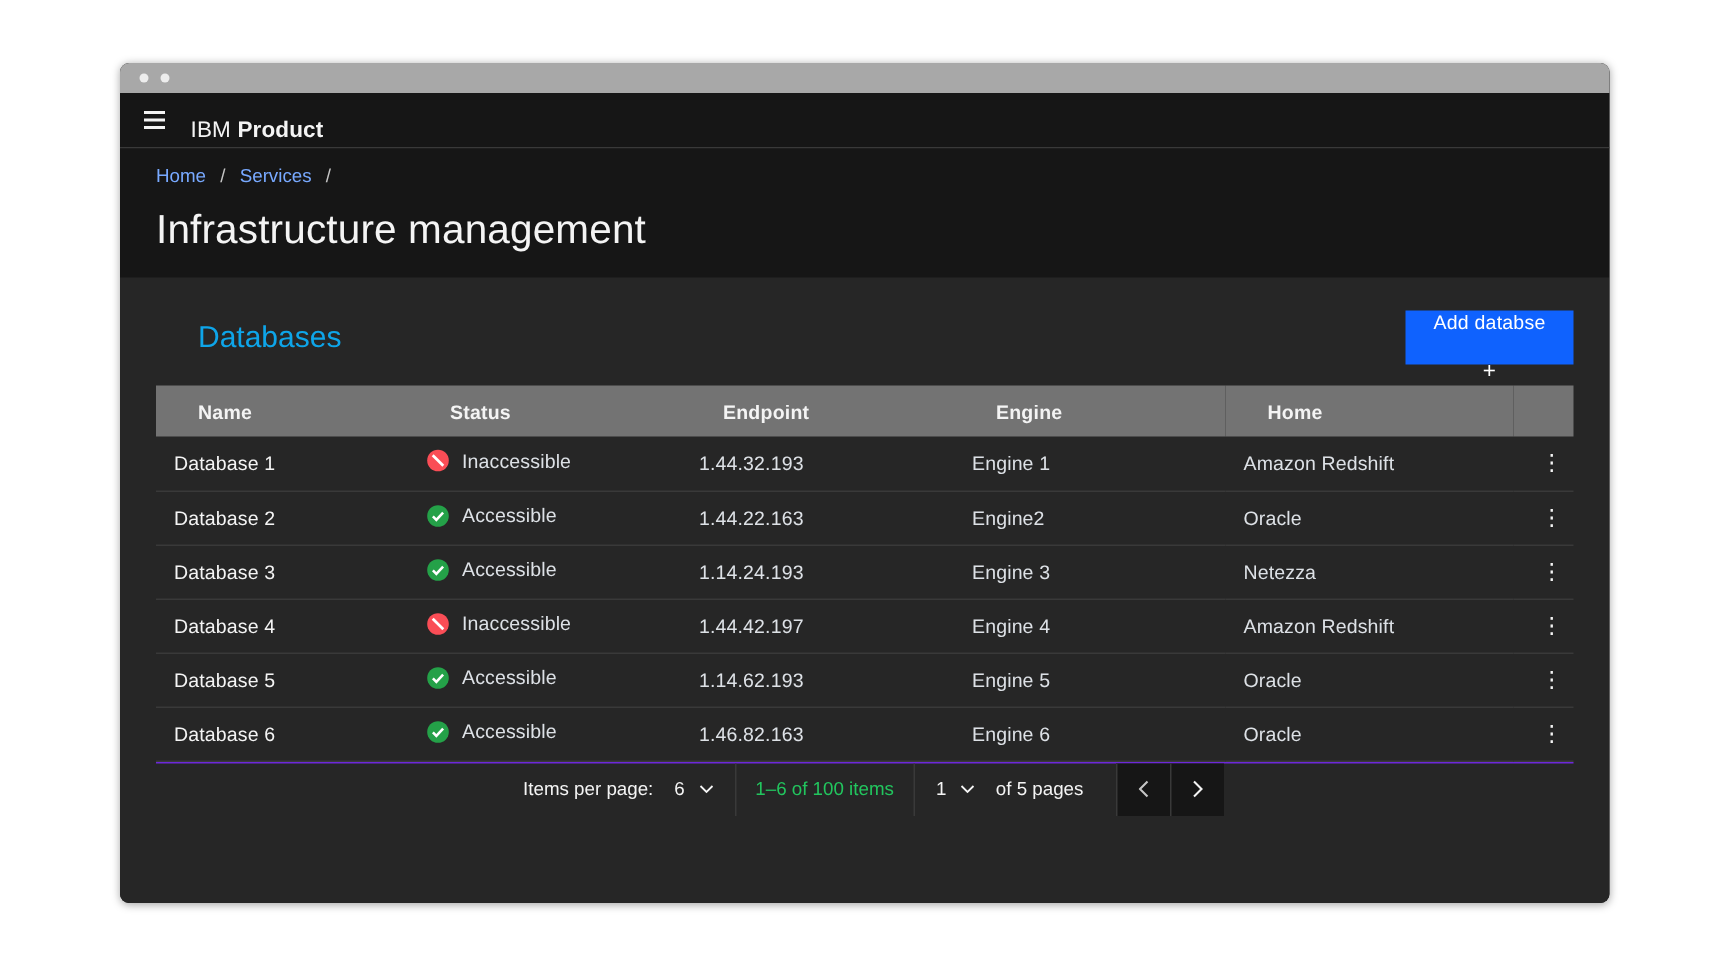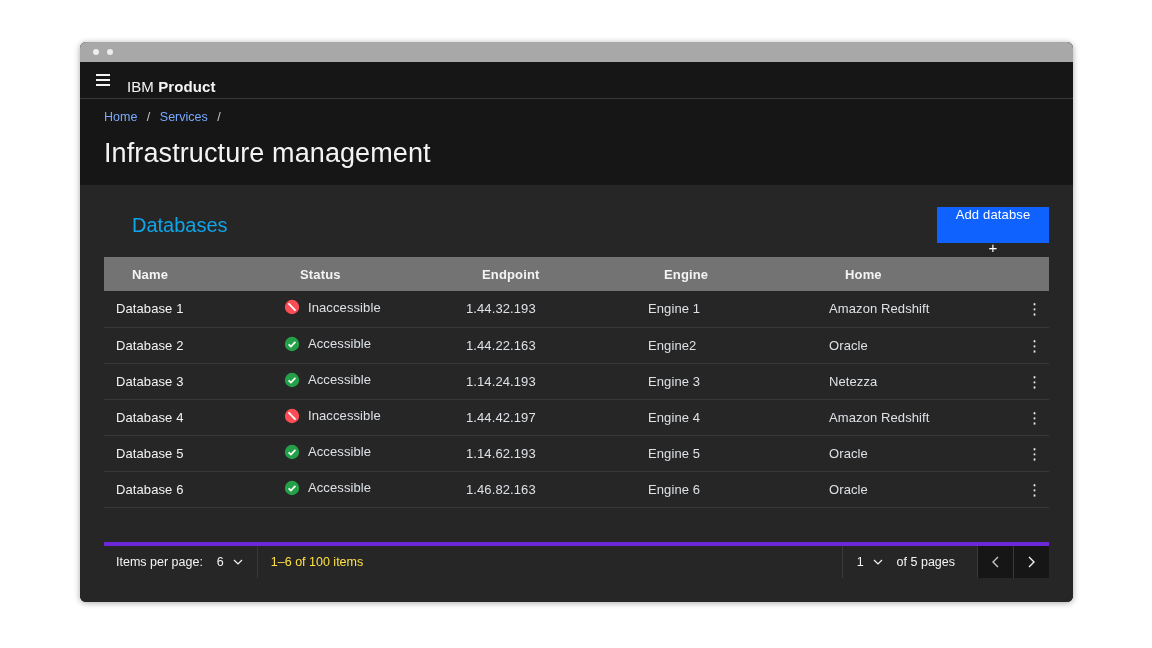--- a/index.html
+++ b/index.html
@@ -76,34 +76,34 @@
   .status-wrap { display: inline-flex; align-items: center; gap: 8px; }
   .st-icon { flex: 0 0 auto; display: block; }
   .overflow {
     background: none; border: none; cursor: pointer; color: #f4f4f4;
     font-size: 15px; line-height: 1; padding: 4px 6px;
   }
   .menu-col { text-align: right; }
 
   
   .pagination {
-    height: 36px; border-top: 4px solid #6d28d9;
-    display: flex; align-items: stretch; justify-content: space-between;
-    font-size: 12.5px; color: #f4f4f4; background: #262626; margin-top: 34px;
+    height: 36px; border-top: 1px solid #6d28d9;
+    display: flex; align-items: stretch; justify-content: center;
+    font-size: 12.5px; color: #f4f4f4; background: #262626;
   }
   .pg-left, .pg-right { display: flex; align-items: stretch; }
   .pg-cell { display: flex; align-items: center; }
   .pg-label { padding-left: 12px; color: #f4f4f4; }
   .pg-select {
     background: transparent; border: none; color: #f4f4f4; cursor: pointer;
     font-family: "Liberation Sans", sans-serif; font-size: 12.5px;
     display: flex; align-items: center; gap: 9px; padding: 0 14px; height: 100%;
   }
   .vdiv { width: 1px; background: #393939; }
-  .pg-range { padding: 0 13px; display: flex; align-items: center; color: #fde047; }
+  .pg-range { padding: 0 13px; display: flex; align-items: center; color: #22c55e; }
   .pg-pages { padding-right: 22px; display: flex; align-items: center; }
   .pg-arrow {
     width: 36px; background: #161616; border: none; border-left: 1px solid #393939;
     display: flex; align-items: center; justify-content: center; cursor: pointer;
   }
 </style>
 </head>
 <body>
 
 <div class="window">

